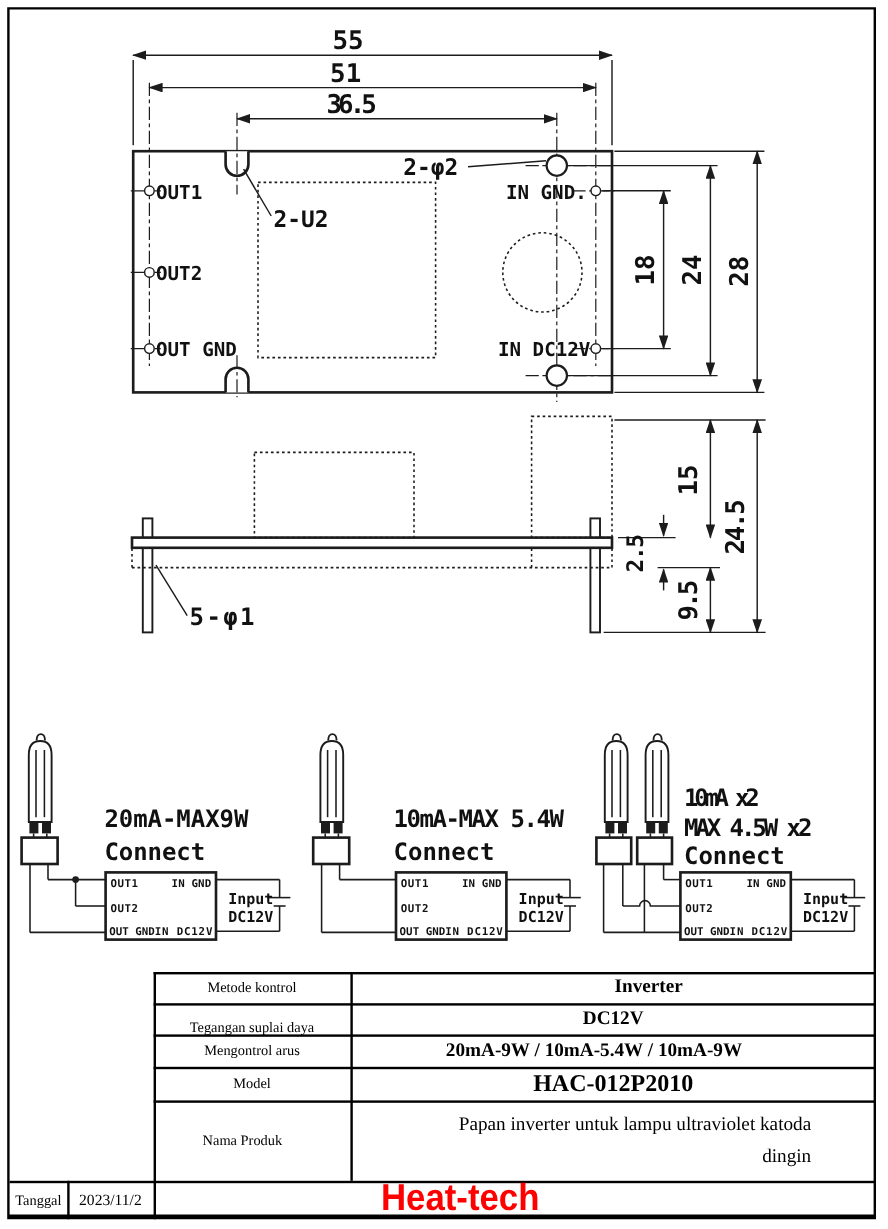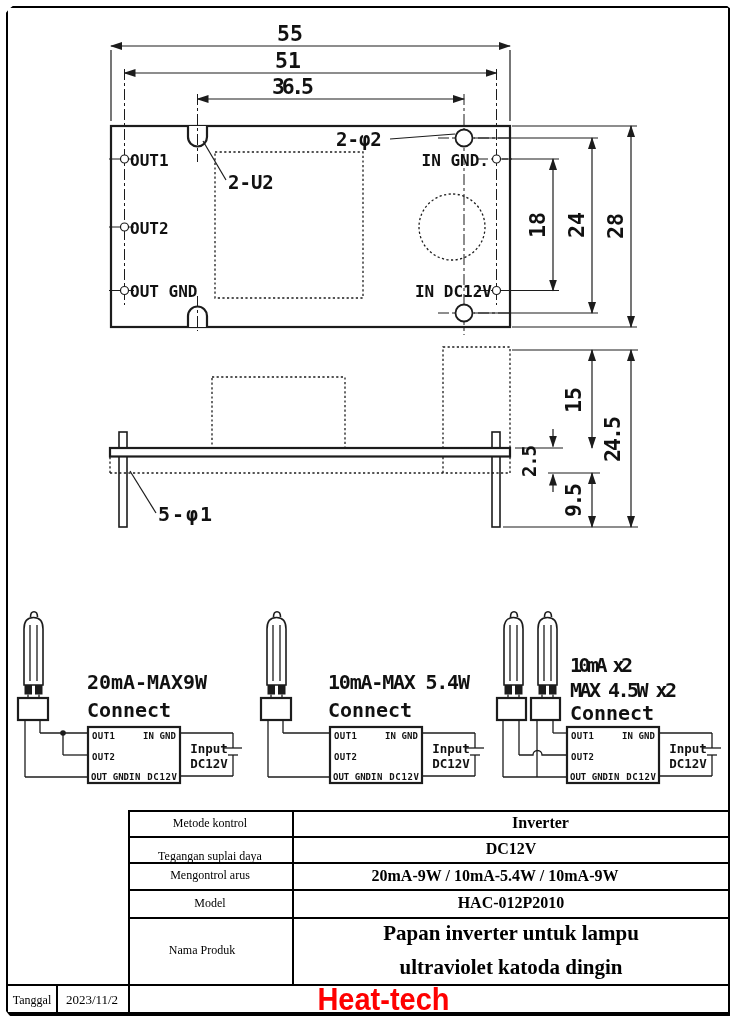--- a/index.html
+++ b/index.html
@@ -1,16 +1,16 @@
 <!DOCTYPE html>
 <html><head>
 <meta charset="utf-8">
 <style>
   html,body{margin:0;padding:0;background:#fff;}
-  .screen{position:relative;width:740px;height:1024px;background:#fff;overflow:hidden;border-radius:31px;}
+  .screen{position:relative;width:740px;height:1024px;background:#fff;overflow:hidden;}
   .page-frame{position:absolute;left:6px;top:6px;width:724px;height:1010px;
     border:2px solid #000;border-bottom-width:4px;box-sizing:border-box;}
   svg.drawing{position:absolute;left:0;top:0;}
   
   .ln{stroke:#1c1c1c;fill:none;stroke-width:1.3px;}
   .sw2{stroke:#1c1c1c;fill:none;stroke-width:2.2px;}
   .sw15{stroke:#1c1c1c;fill:none;stroke-width:1.6px;}
   .wfill{fill:#fff;}
   .cl{stroke:#1c1c1c;fill:none;stroke-width:1px;stroke-dasharray:11 3 3 3;}
   .dt{stroke:#1c1c1c;fill:none;stroke-width:1.3px;stroke-dasharray:2.2 2.4;}
@@ -22,21 +22,21 @@
   .fs9{font-size:9px;}  .fs12{font-size:12.5px;} .fs16{font-size:16px;}
   .fs19{font-size:19px;} .fs20{font-size:20px;} .fs21{font-size:21.5px;}
   .mid{text-anchor:middle;} .end{text-anchor:end;}
   
   .hl,.vl{position:absolute;background:#000;}
   .hl{height:1.5px;} .vl{width:1.5px;}
   .cell{position:absolute;display:flex;align-items:center;justify-content:center;
     text-align:center;font-family:"Liberation Serif",serif;color:#000;}
   .lbl{font-size:12px;}
   .val{font-size:16px;font-weight:bold;}
-  .val-big{font-size:21px;font-weight:bold;line-height:1.6;}
+  .val-big{font-size:16px;font-weight:normal;line-height:1.6;text-align:right;}
   .val-big .inner{max-width:330px;}
   .ftr{font-size:12px;}
   .brand{font-family:"Liberation Sans",sans-serif;font-weight:bold;font-size:29px;
     color:#fe0000;letter-spacing:0px;padding-right:92px;transform:scaleY(1.08);}
 </style>
 </head>
 <body>
 
 <div class="screen">
   <div class="page-frame"></div>
@@ -286,21 +286,21 @@
     <div class="vl" style="left:292px;top:810px;height:174px;"></div>
     <div class="vl" style="left:56px;top:984px;height:32px;"></div>
 
     <div class="cell lbl" style="left:129px;top:811px;width:162px;height:24px;">Metode kontrol</div>
     <div class="cell val" style="left:293px;top:811px;width:495px;height:24px;">Inverter</div>
     <div class="cell lbl" style="left:129px;top:837px;width:162px;height:38px;">Tegangan suplai daya</div>
     <div class="cell val" style="left:293px;top:837px;width:436px;height:24px;">DC12V</div>
     <div class="cell lbl" style="left:129px;top:863px;width:162px;height:25px;">Mengontrol arus</div>
     <div class="cell val" style="left:293px;top:863px;width:404px;height:25px;">20mA-9W / 10mA-5.4W / 10mA-9W</div>
     <div class="cell lbl" style="left:129px;top:890px;width:162px;height:26px;">Model</div>
-    <div class="cell val" style="left:293px;top:890px;width:436px;height:26px;font-size:16px;">HAC-012P2010</div>
+    <div class="cell val" style="left:293px;top:890px;width:436px;height:26px;font-size:20px;">HAC-012P2010</div>
     <div class="cell lbl" style="left:129px;top:918px;width:146px;height:65px;">Nama Produk</div>
     <div class="cell val-big" style="left:293px;top:918px;width:436px;height:65px;">
       <div class="inner">Papan inverter untuk lampu ultraviolet katoda dingin</div>
     </div>
   </div>
 
   <div>
     <div class="cell ftr" style="left:9px;top:985px;width:46px;height:30px;text-align:right;">Tanggal</div>
     <div class="cell ftr" style="left:57px;top:985px;width:70px;height:30px;font-size:13px;">2023/11/2</div>
     <div class="cell brand" style="left:129px;top:984px;width:601px;height:31px;box-sizing:border-box;">Heat-tech</div>

